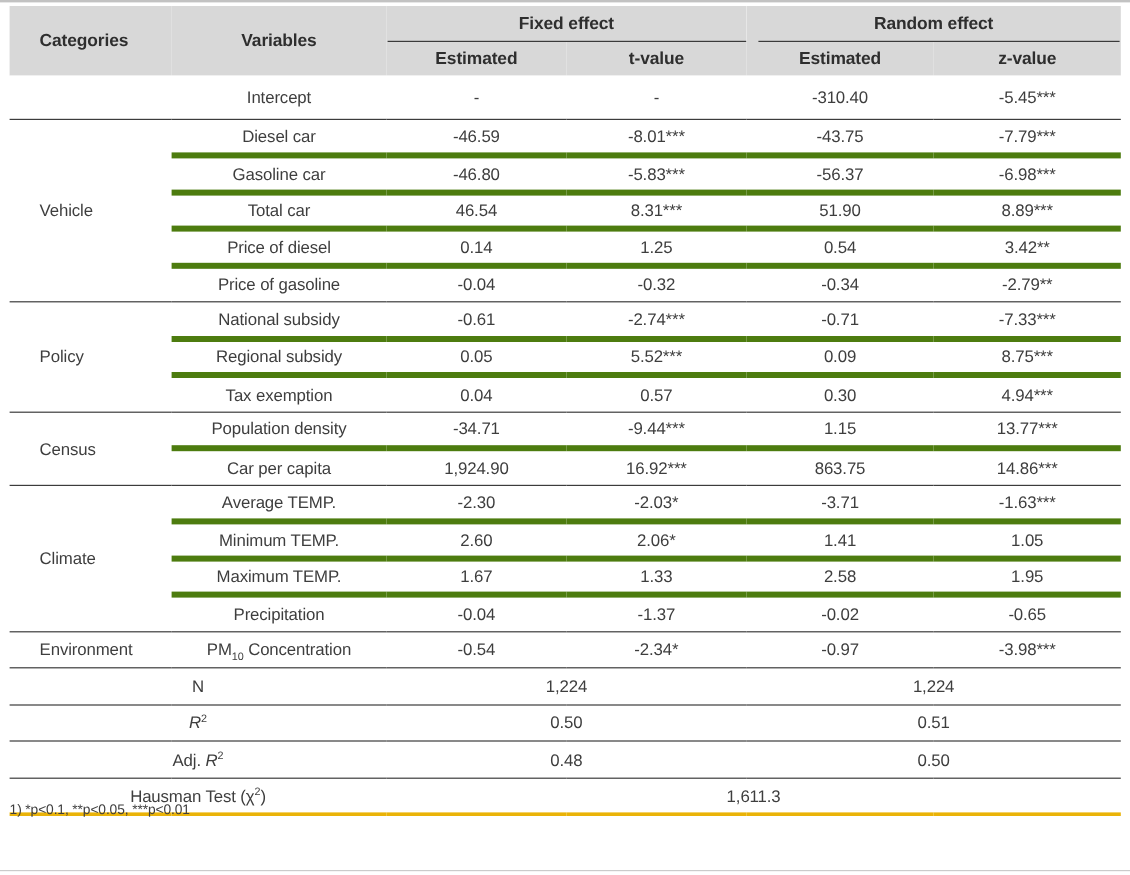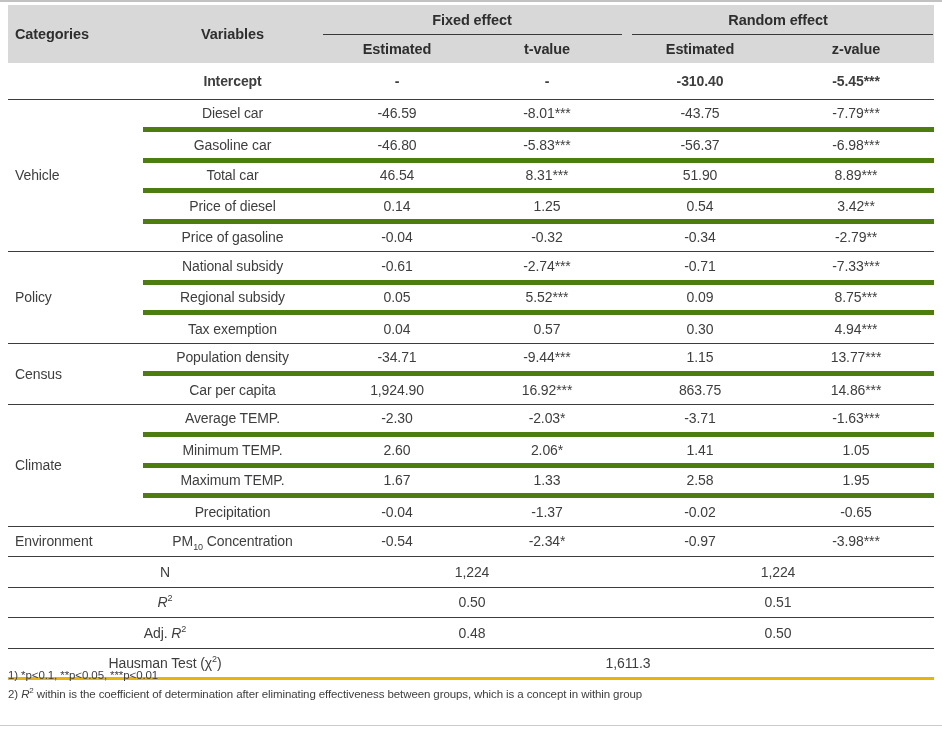--- a/index.html
+++ b/index.html
@@ -19,31 +19,31 @@
     position: absolute; left: 8px; top: 5px; width: 926px;
     border-collapse: collapse; table-layout: fixed;
     letter-spacing: -0.1px;
   }
   thead th {
     background: #d8d8d8; font-weight: 700; font-size: 14.5px;
     color: #2e2e2e; padding: 0; text-align: center; vertical-align: middle;
   }
   tr.h1 th { height: 30px; }
   tr.h2 th { height: 28px; }
-  th.cat, td.cat { text-align: left; padding-left: 7px; vertical-align: middle; }
+  th.cat, td.cat { text-align: left; padding-left: 25px; vertical-align: middle; }
   th.grp { position: relative; margin-top: 34px; }
   th.grp::after { content: ""; position: absolute; bottom: 0; height: 1px; background: #3a3a3a; }
   th.grp-f::after { left: 1px; right: 0; }
   th.grp-r::after { left: 10px; right: 1px; }
 
   tbody td {
     font-size: 14px; text-align: center; vertical-align: middle;
     height: 30.5px; padding: 0; color: #3e3e3e; background: #ffffff;
   }
-  tr.r-int td { height: 36px; font-weight: bold; }
+  tr.r-int td { height: 36px; }
   tr.major td { border-top: 1px solid #3c3c3c; margin-top: 16px; }
   tr.sub td { border-top: 5px solid #4d7c0f; }
   tr.last td { border-bottom: 3px solid #eab308; }
 
   sup { font-size: 9px; vertical-align: super; line-height: 0; }
   sub { font-size: 9px; vertical-align: sub; line-height: 0; }
   i { font-style: italic; }
 
   .footnotes {
     position: absolute; left: 8px; top: 666px;
@@ -216,16 +216,15 @@
     </tr>
     <tr class="major last">
       <td colspan="2"><span>Hausman Test (χ</span><sup>2</sup><span>)</span></td>
       <td colspan="4">1,611.3</td>
     </tr>
   </tbody>
 </table>
 
 <div class="footnotes">
   <div class="fn">1) *p&lt;0.1, **p&lt;0.05, ***p&lt;0.01</div>
-  <div class="fn"><span>2) </span><i>R</i><sup>2</sup><span> within is the coefficient of determination after eliminating effectiveness between groups, which is a concept in within group</span></div>
 </div>
 
 <div class="hairline bottom"></div>
 
 </body></html>

